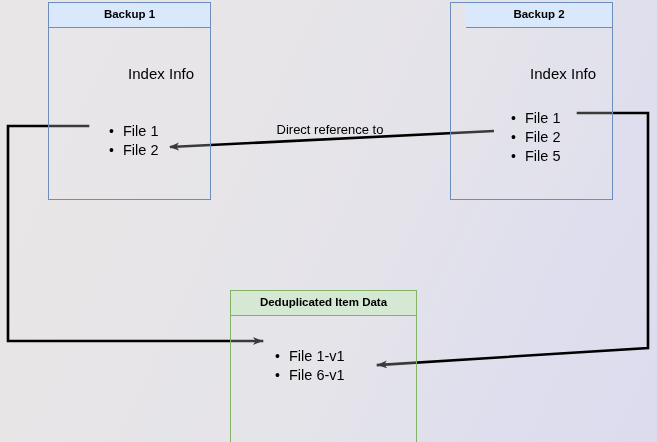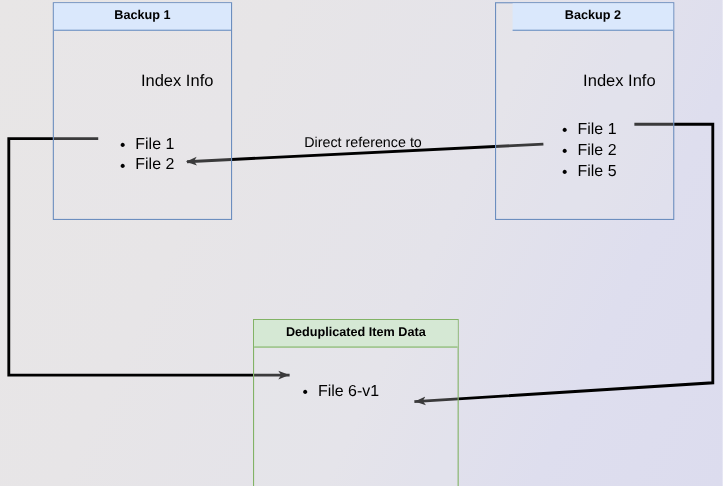--- a/index.html
+++ b/index.html
@@ -145,20 +145,21 @@
         <li>File 2</li>
         <li>File 5</li>
       </ul>
     </div>
   </div>
 
   <div class="node green" style="left:230px; top:290px; width:187px; height:160px;">
     <div class="node-header">Deduplicated Item Data</div>
     <div class="node-body">
       <ul class="items" style="left:44px; top:31px;">
+        <li>File 1-v1</li>
         <li>File 6-v1</li>
       </ul>
     </div>
   </div>
 
   <div class="edge-label" style="left:250px; top:122px; width:160px;">
     <div>Direct reference to</div>
   </div>
 
 </div>

